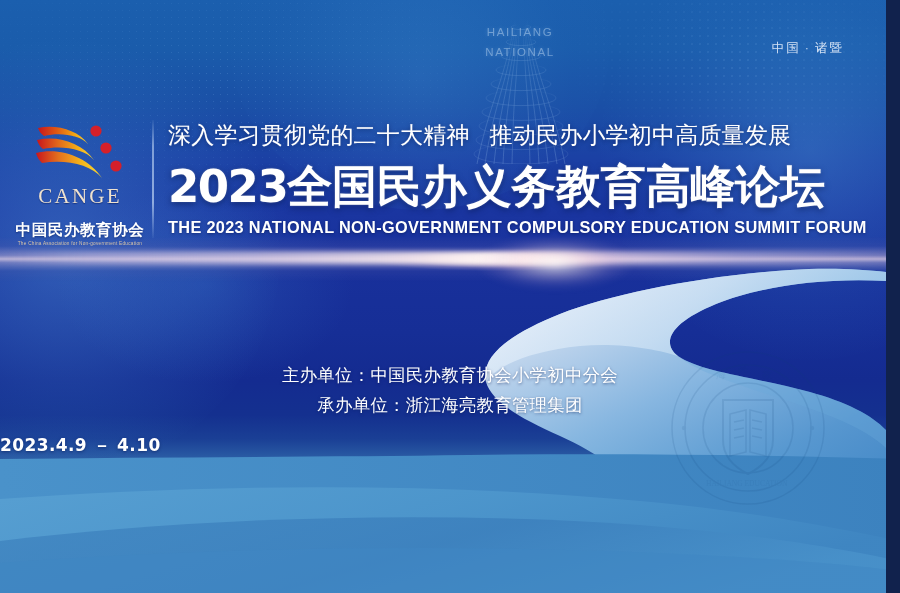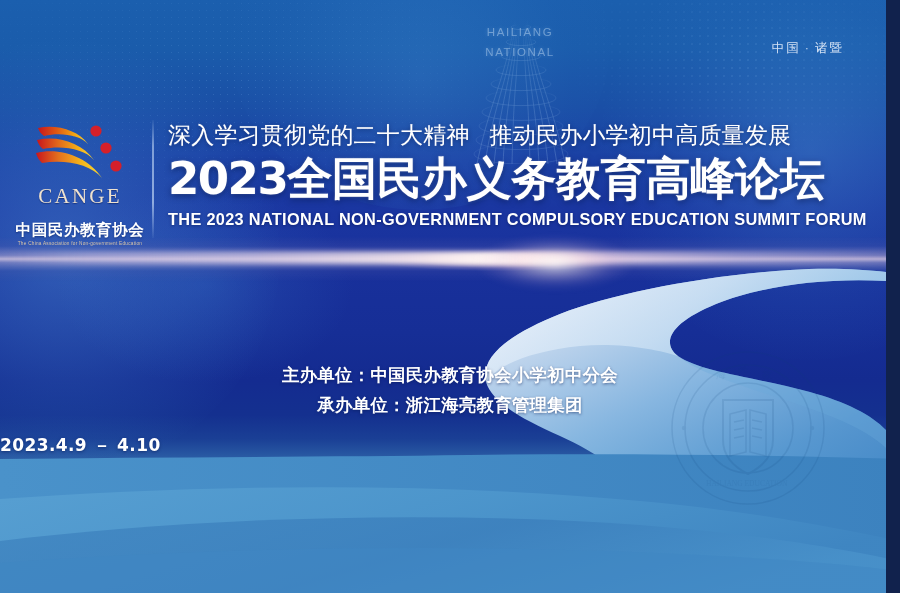--- a/index.html
+++ b/index.html
@@ -178,21 +178,21 @@
     font-size:23px;
     font-weight:400;
     letter-spacing:.2px;
     line-height:34px;
     white-space:nowrap;
     text-shadow:0 1px 4px rgba(6,24,80,.60), 0 0 1px rgba(255,255,255,.35);
   }
   .kicker .gap{ display:inline-block; width:20px; }
 
   .maintitle{
-    margin-top:2px;
+    margin-top:10px;
     color:#ffffff;
     font-size:45px;
     font-weight:700;
     letter-spacing:-0.2px;
     line-height:50px;
     white-space:nowrap;
     text-shadow:0 2px 6px rgba(6,22,78,.58), 0 0 2px rgba(255,255,255,.3);
   }
   .maintitle .yr{
     font-family:"DejaVu Sans","Liberation Sans",sans-serif;
@@ -226,21 +226,21 @@
   .location .dot{ padding:0 4px; opacity:.85; }
 
   
   .orgblock{
     position:absolute; left:0; top:360px; width:900px;
     text-align:center;
   }
   .orgline{
     color:#ffffff;
     font-size:17.4px;
-    font-weight:700;
+    font-weight:400;
     line-height:30px;
     letter-spacing:.3px;
     text-shadow:0 1px 3px rgba(6,22,78,.55);
   }
   .dateline{
     position:absolute; left:0; top:434px; width:900px;
     text-align:left;
     color:#ffffff;
     font-size:17px;
     font-weight:700;

